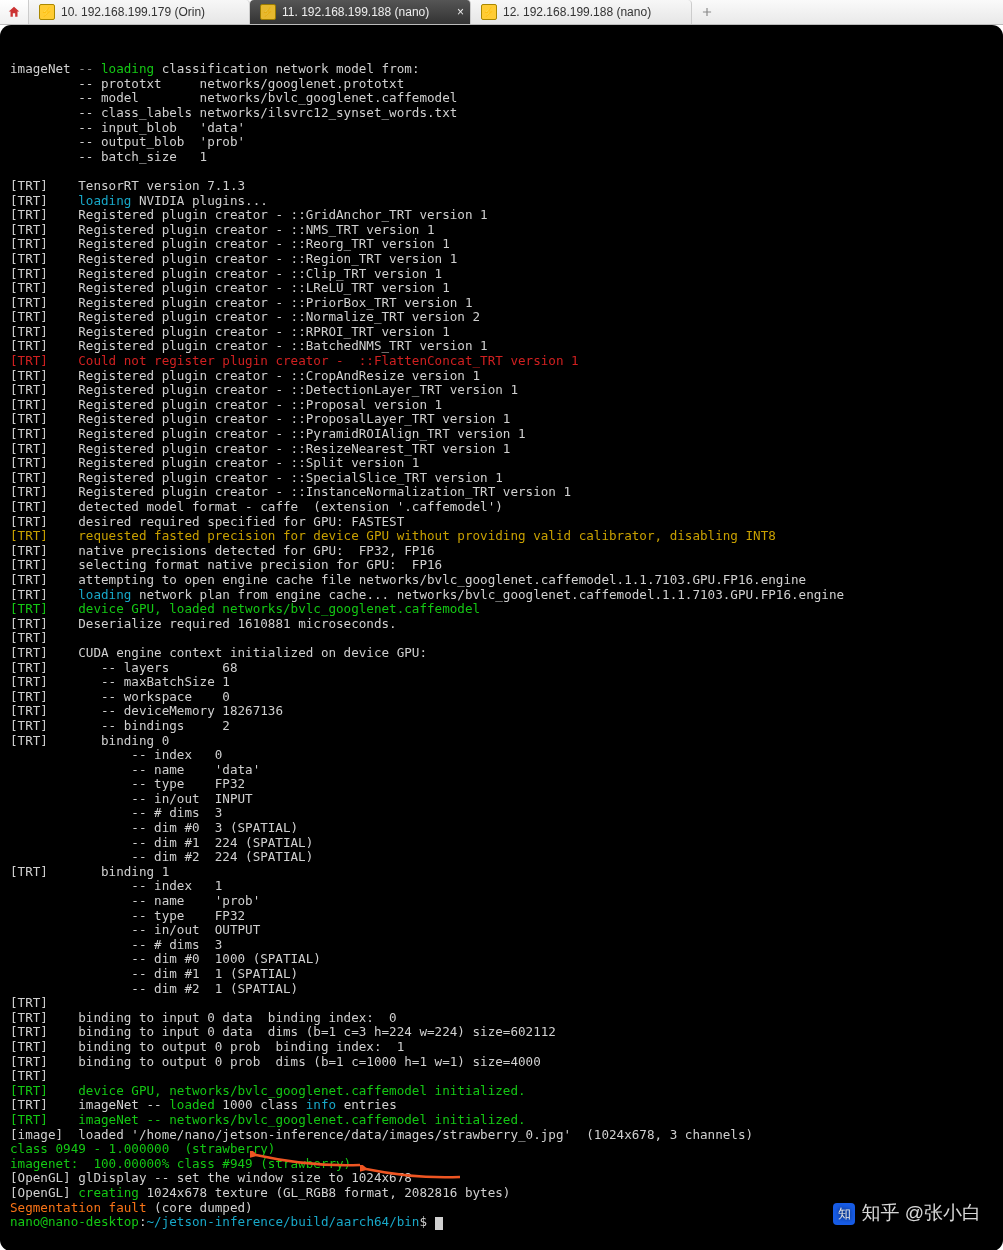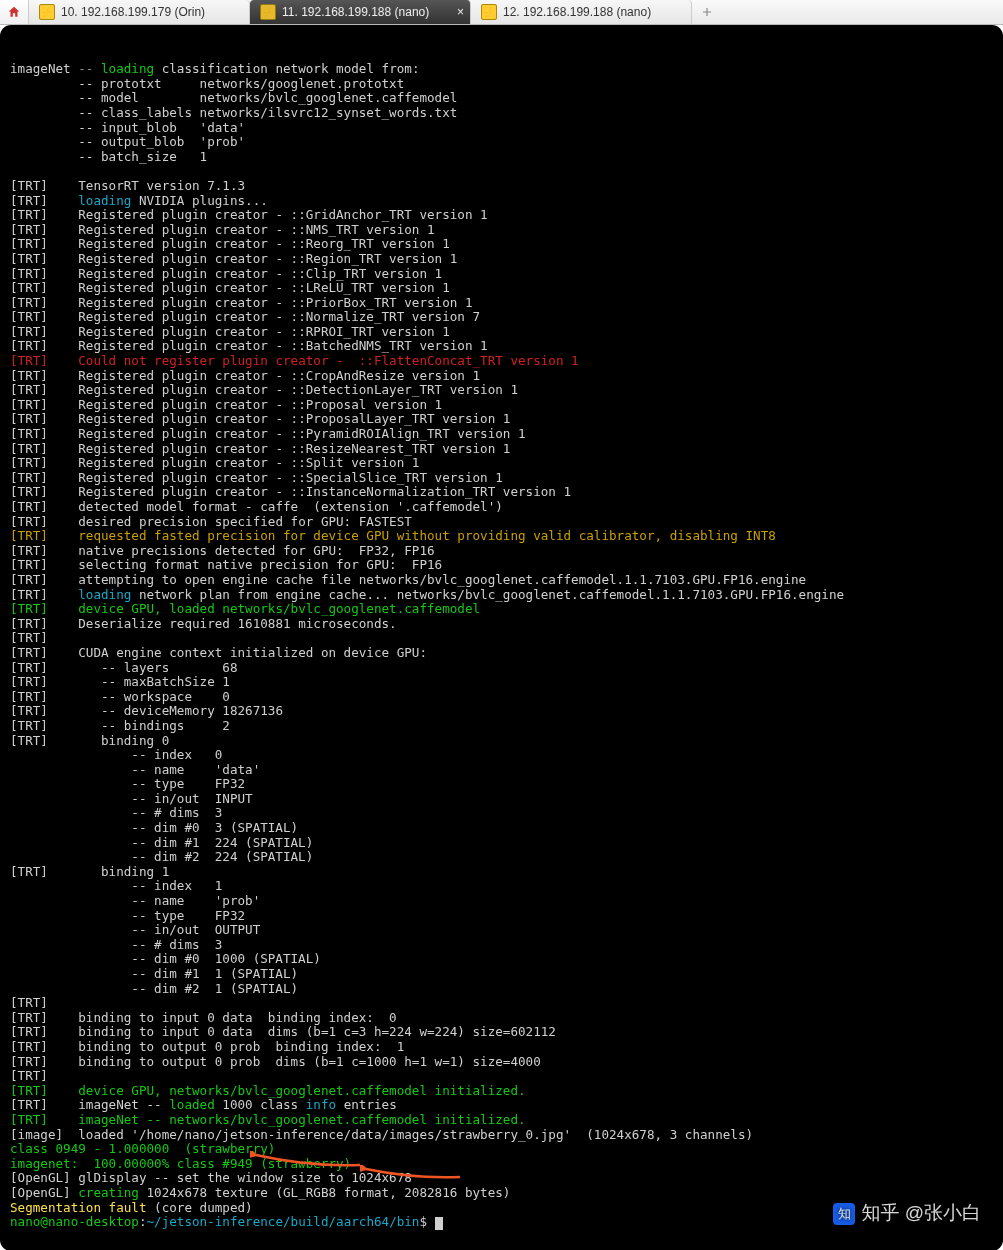--- a/index.html
+++ b/index.html
@@ -10,21 +10,21 @@
   .tab .ticon{width:14px;height:14px;margin-right:6px;display:inline-flex;align-items:center;justify-content:center;background:#ffcc33;border:1px solid #aa8800;border-radius:2px;color:#000;font-size:9px;}
   .tab.active .ticon{filter:brightness(.9);}
   .tab .close{position:absolute;right:6px;color:#ccc;font-size:12px;}
   .tab.active .close{color:#eee;}
   .tabnew{width:30px;display:flex;align-items:center;justify-content:center;color:#888;font-family:Arial;font-size:14px;}
   .term{background:#000;color:#d0d0d0;height:1226px;padding:8px 10px 0 10px;box-sizing:border-box;white-space:pre;line-height:14.6px;position:relative;overflow:hidden;border-radius:11px;}
   .g{color:#14c814;}
   .y{color:#c8a000;}
   .r{color:#d12020;}
   .c{color:#18a8c8;}
-  .m{color:#fde047;}
+  .m{color:#f97316;}
   .gr{color:#8a8a8a;}
   .cursor{display:inline-block;width:8px;height:13px;background:#d0d0d0;vertical-align:bottom;}
   .arrow{position:absolute;pointer-events:none;}
   .watermark{position:absolute;right:22px;bottom:26px;color:#f0f0f0;font-family:Arial,sans-serif;font-size:19px;text-shadow:0 0 4px #000;opacity:.9;}
   .wmicon{display:inline-block;width:22px;height:22px;border-radius:4px;background:#1a66ff;color:#fff;text-align:center;line-height:22px;font-size:13px;vertical-align:middle;margin-right:6px;}
 </style>
 </head>
 <body>
 
 <div class="tabbar">
@@ -64,35 +64,35 @@
 
 [TRT]    <span>TensorRT version 7.1.3</span>
 [TRT]    <span class="c">loading </span><span>NVIDIA plugins...</span>
 [TRT]    <span>Registered plugin creator - ::GridAnchor_TRT version 1</span>
 [TRT]    <span>Registered plugin creator - ::NMS_TRT version 1</span>
 [TRT]    <span>Registered plugin creator - ::Reorg_TRT version 1</span>
 [TRT]    <span>Registered plugin creator - ::Region_TRT version 1</span>
 [TRT]    <span>Registered plugin creator - ::Clip_TRT version 1</span>
 [TRT]    <span>Registered plugin creator - ::LReLU_TRT version 1</span>
 [TRT]    <span>Registered plugin creator - ::PriorBox_TRT version 1</span>
-[TRT]    <span>Registered plugin creator - ::Normalize_TRT version 7</span>
+[TRT]    <span>Registered plugin creator - ::Normalize_TRT version 2</span>
 [TRT]    <span>Registered plugin creator - ::RPROI_TRT version 1</span>
 [TRT]    <span>Registered plugin creator - ::BatchedNMS_TRT version 1</span>
 <span class="r">[TRT]    </span><span class="r">Could not register plugin creator -  ::FlattenConcat_TRT version 1</span>
 [TRT]    <span>Registered plugin creator - ::CropAndResize version 1</span>
 [TRT]    <span>Registered plugin creator - ::DetectionLayer_TRT version 1</span>
 [TRT]    <span>Registered plugin creator - ::Proposal version 1</span>
 [TRT]    <span>Registered plugin creator - ::ProposalLayer_TRT version 1</span>
 [TRT]    <span>Registered plugin creator - ::PyramidROIAlign_TRT version 1</span>
 [TRT]    <span>Registered plugin creator - ::ResizeNearest_TRT version 1</span>
 [TRT]    <span>Registered plugin creator - ::Split version 1</span>
 [TRT]    <span>Registered plugin creator - ::SpecialSlice_TRT version 1</span>
 [TRT]    <span>Registered plugin creator - ::InstanceNormalization_TRT version 1</span>
 [TRT]    <span>detected model format - caffe  (extension '.caffemodel')</span>
-[TRT]    <span>desired precision specified for GPU: FASTEST</span>
+[TRT]    <span>desired required specified for GPU: FASTEST</span>
 <span class="y">[TRT]    </span><span class="y">requested fasted precision for device GPU without providing valid calibrator, disabling INT8</span>
 [TRT]    <span>native precisions detected for GPU:  FP32, FP16</span>
 [TRT]    <span>selecting format native precision for GPU:  FP16</span>
 [TRT]    <span>attempting to open engine cache file networks/bvlc_googlenet.caffemodel.1.1.7103.GPU.FP16.engine</span>
 [TRT]    <span class="c">loading </span><span>network plan from engine cache... networks/bvlc_googlenet.caffemodel.1.1.7103.GPU.FP16.engine</span>
 <span class="g">[TRT]    </span><span class="g">device GPU, loaded networks/bvlc_googlenet.caffemodel</span>
 [TRT]    <span>Deserialize required 1610881 microseconds.</span>
 [TRT]    
 [TRT]    <span>CUDA engine context initialized on device GPU:</span>
 [TRT]    <span>   -- layers       68</span>

